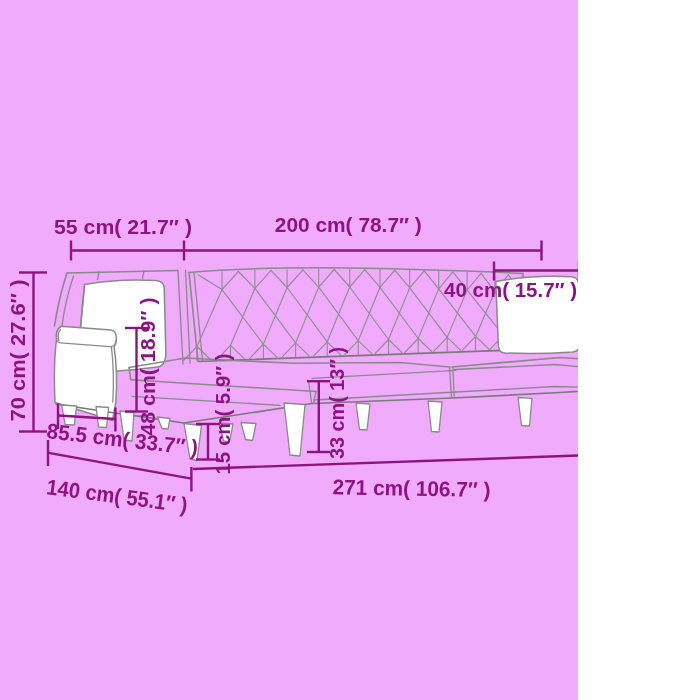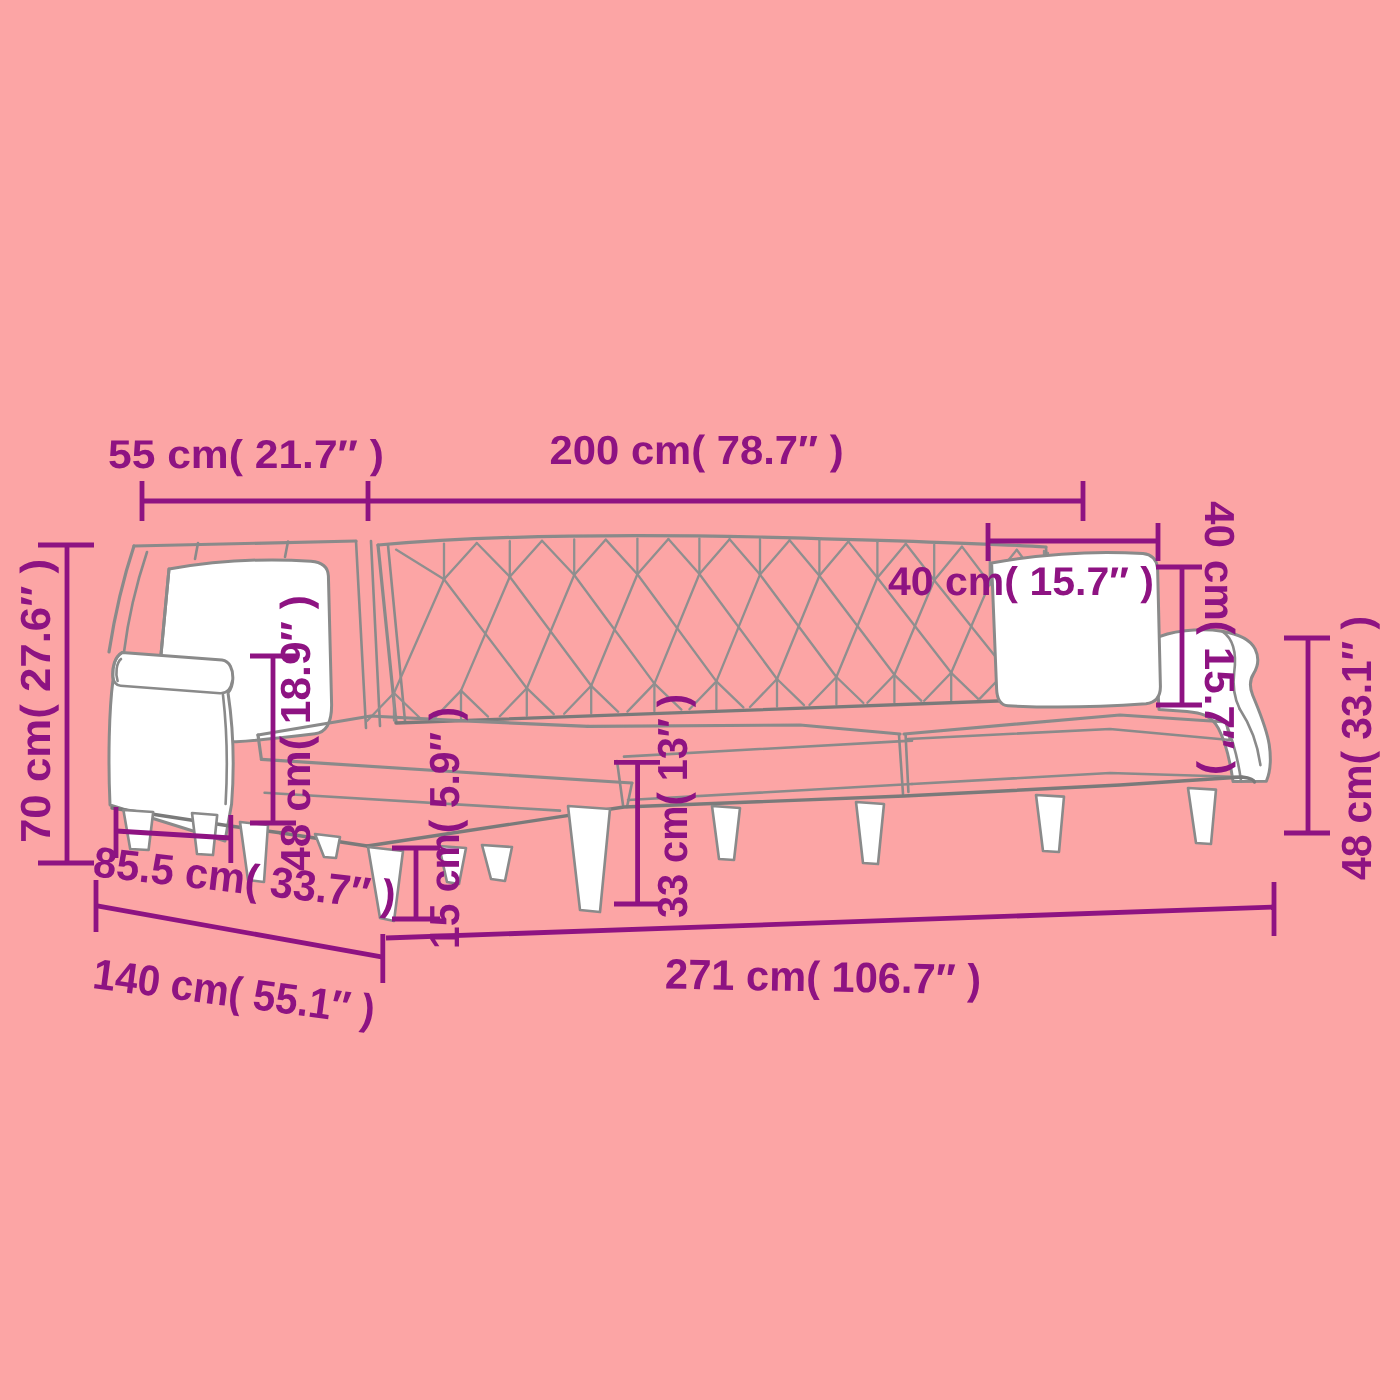--- a/index.html
+++ b/index.html
@@ -1,16 +1,16 @@
 <!DOCTYPE html>
 <html><head>
 <meta charset="utf-8">
 <style>
   html,body{margin:0;padding:0;background:#ffffff;}
-  .wrap{width:700px;height:700px;position:relative;overflow:hidden;background:#fca5a5;}
+  .wrap{width:578px;height:700px;position:relative;overflow:hidden;background:#f0abfc;}
   svg{position:absolute;top:0;left:0;}
   text{font-family:"Liberation Sans", sans-serif;font-weight:bold;fill:#8e1382;}
 </style>
 </head>
 <body>
 <div class="wrap">
 <svg width="700" height="700" viewBox="0 0 700 700">
   <g fill="none" stroke="#8a8a8a" stroke-width="1.3" stroke-linecap="round" stroke-linejoin="round">
 
     <g>

